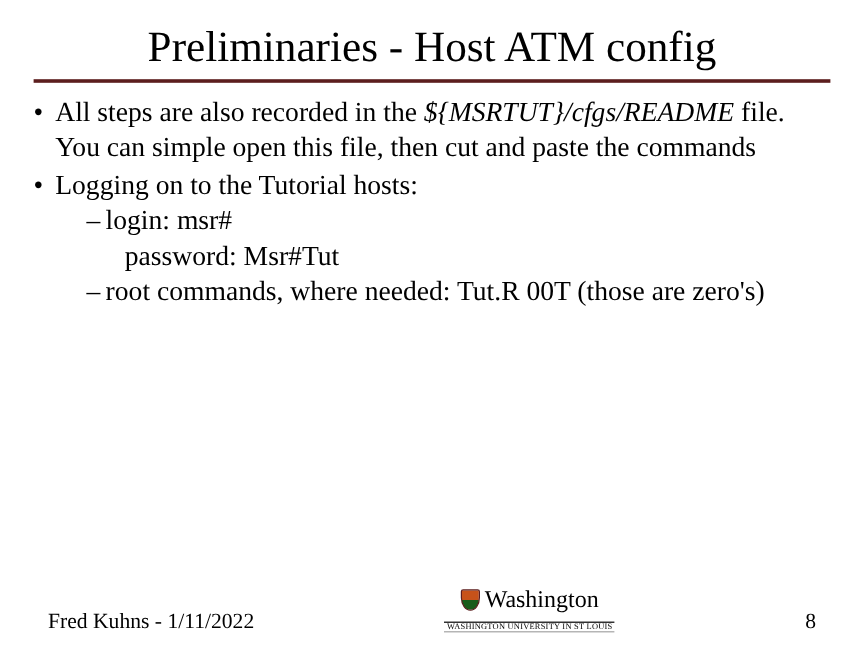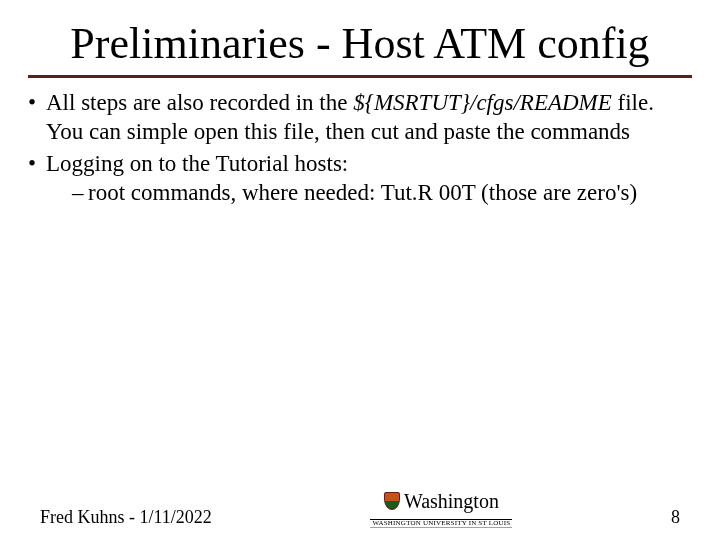--- a/index.html
+++ b/index.html
@@ -12,21 +12,21 @@
     position: relative;
     overflow: hidden;
   }
   .slide {
     width: 100%;
     height: 100%;
     padding: 12px 28px 0 28px;
     position: relative;
   }
   .title {
-    font-size: 44px;
+    font-size: 36px;
     font-weight: 400;
     text-align: center;
     margin-top: 6px;
   }
   .rule {
     border: none;
     border-top: 3px solid #5c1e1e;
     margin: 6px 0 10px 0;
   }
   .body {
@@ -92,20 +92,24 @@
 
   <div class="body">
     <ul class="bullets">
       <li>
         <span>All steps are also recorded in the </span><span class="ital">${MSRTUT}/cfgs/README</span><span> file. You can simple open this file, then cut and paste the commands</span>
       </li>
       <li>
         <span>Logging on to the Tutorial hosts:</span>
         <ul class="sub">
           <li>
+            <span>login: msr#</span>
+            <div class="nest">password: Msr#Tut</div>
+          </li>
+          <li>
             <span>root commands, where needed: Tut.R 00T (those are zero's)</span>
           </li>
         </ul>
       </li>
     </ul>
   </div>
 
   <div class="footer">
     <div class="footer-left">Fred Kuhns - 1/11/2022</div>
     <div class="footer-center">

